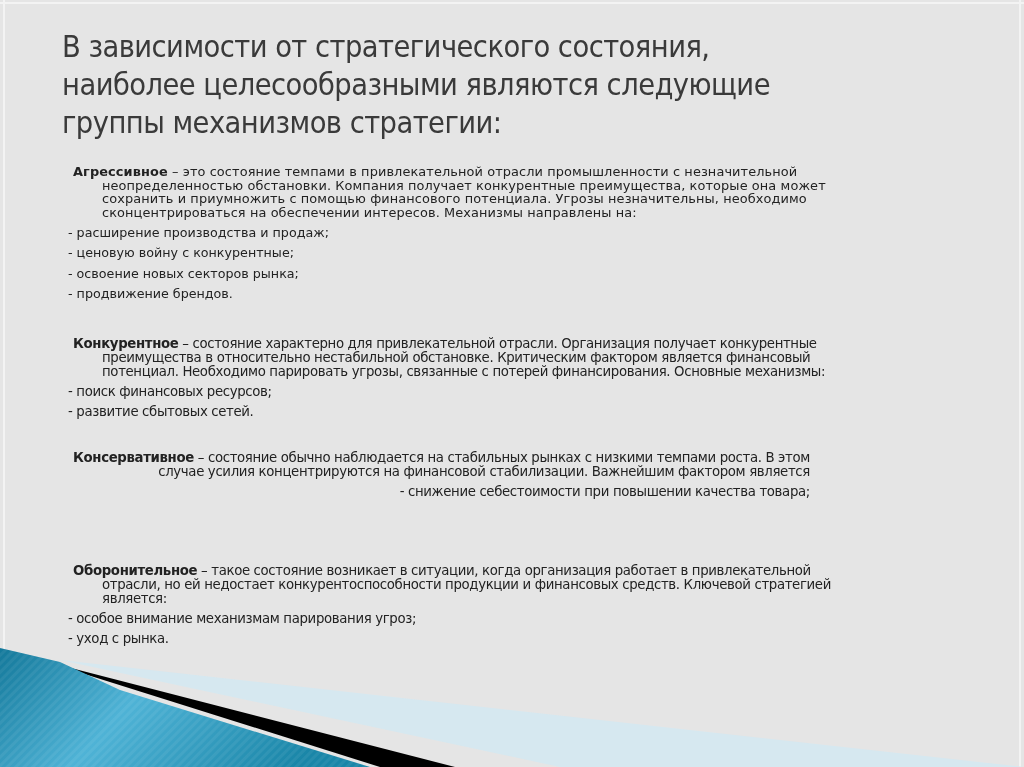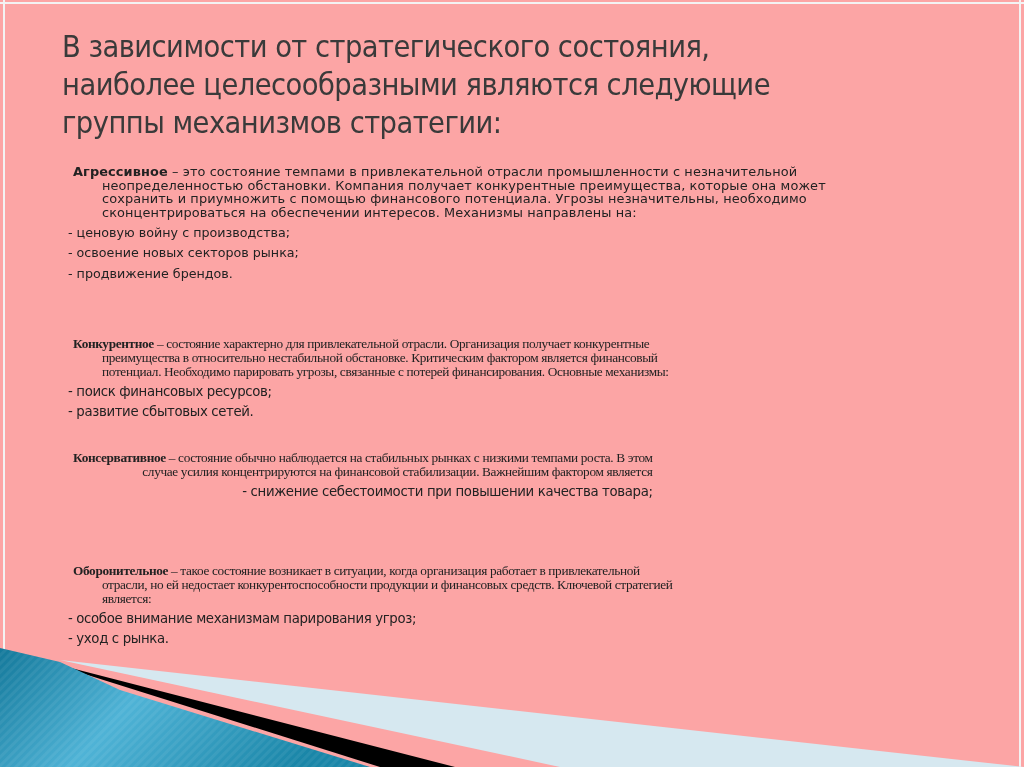--- a/index.html
+++ b/index.html
@@ -11,21 +11,21 @@
       width: 1024px;
       height: 767px;
       position: relative;
       overflow: hidden;
       font-family: "DejaVu Sans", sans-serif;
     }
     .slide {
       position: absolute;
       left: 0; top: 0;
       width: 1024px; height: 767px;
-      background: #fca5a5;
+      background: #e5e5e5;
     }
     .frame-line {
       position: absolute;
       background: #f3f3f3;
     }
     .title {
       position: absolute;
       left: 62px;
       top: 28px;
       width: 900px;
@@ -65,21 +65,21 @@
     .sec-agr .para { font-size: 12.9px; }
     .sec-kon .para, .sec-kons .para, .sec-obo .para,
     .sec-kon .bullet, .sec-kons .bullet, .sec-obo .bullet {
       font-size: 13.3px;
       letter-spacing: -0.35px;
     }
     .sec-kon { position: absolute; top: 172px; left: 0; }
     .sec-kons { position: absolute; top: 286px; left: 0; text-align: right; }
     .sec-obo { position: absolute; top: 399px; left: 0; }
     .sec-agr { position: absolute; top: 0; left: 0; }
-    .sec-kon .para, .sec-kons .para, .sec-obo .para { line-height: 13.8px; font-family: Liberation Serif, serif; }
+    .sec-kon .para, .sec-kons .para, .sec-obo .para { line-height: 13.8px; }
 
     .deco {
       position: absolute;
       left: 0;
       top: 0;
       width: 1024px;
       height: 767px;
       pointer-events: none;
     }
   </style>
@@ -99,21 +99,22 @@
 
   <div class="content">
 
     <div class="section sec-agr">
       <div class="para">
         <div class="line"><span class="term">Агрессивное</span><span> – это состояние темпами в привлекательной отрасли промышленности с незначительной</span></div>
         <div class="line indent">неопределенностью обстановки. Компания получает конкурентные преимущества, которые она может</div>
         <div class="line indent">сохранить и приумножить с помощью финансового потенциала. Угрозы незначительны, необходимо</div>
         <div class="line indent">сконцентрироваться на обеспечении интересов. Механизмы направлены на:</div>
       </div>
-      <div class="bullet">- ценовую войну с производства;</div>
+      <div class="bullet">- расширение производства и продаж;</div>
+      <div class="bullet">- ценовую войну с конкурентные;</div>
       <div class="bullet">- освоение новых секторов рынка;</div>
       <div class="bullet">- продвижение брендов.</div>
     </div>
 
     <div class="section sec-kon">
       <div class="para">
         <div class="line"><span class="term">Конкурентное</span><span> – состояние характерно для привлекательной отрасли. Организация получает конкурентные</span></div>
         <div class="line indent">преимущества в относительно нестабильной обстановке. Критическим фактором является финансовый</div>
         <div class="line indent">потенциал. Необходимо парировать угрозы, связанные с потерей финансирования. Основные механизмы:</div>
       </div>

